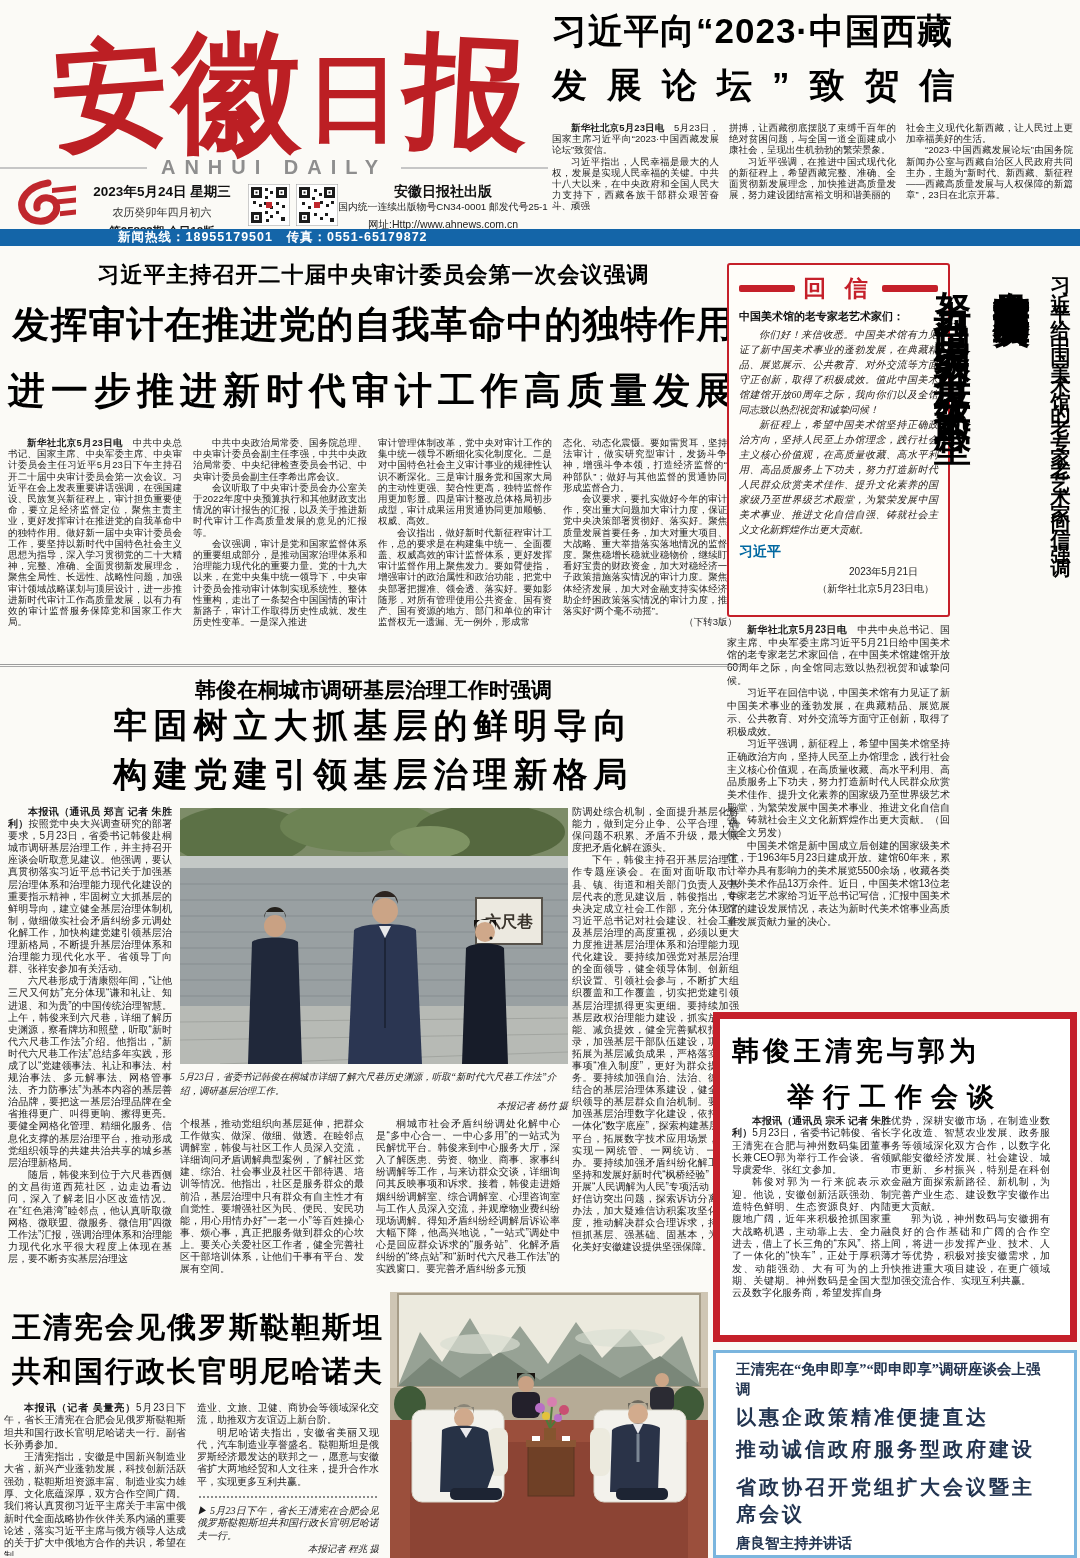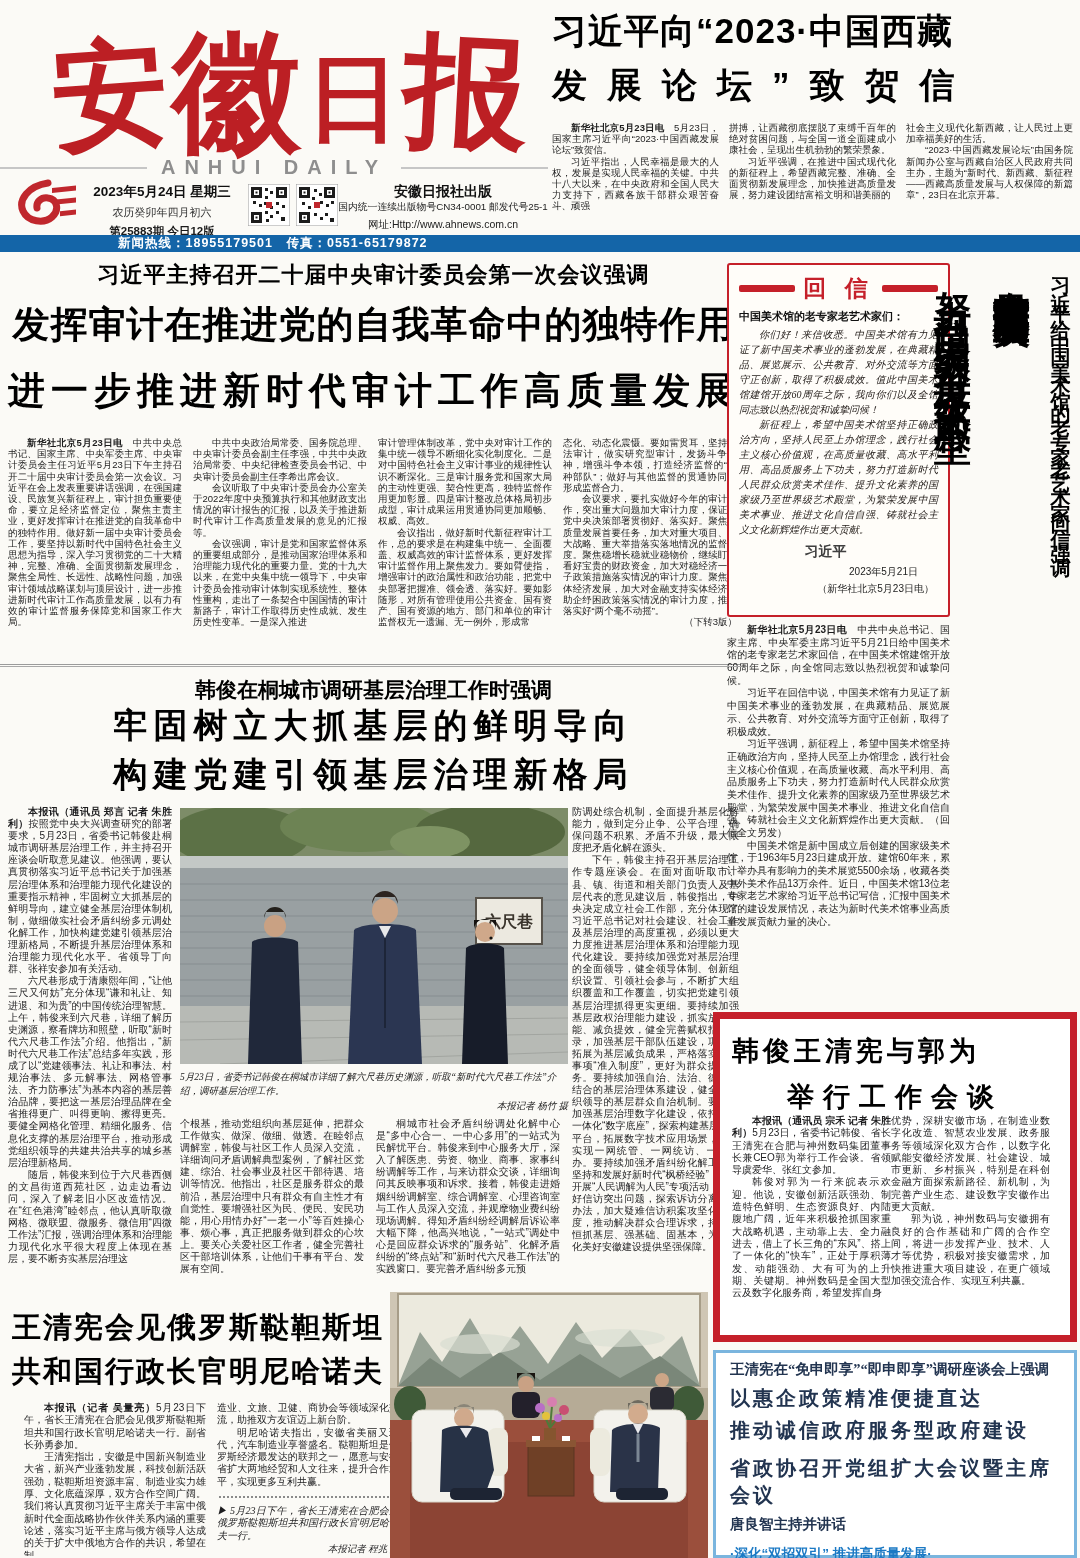--- a/index.html
+++ b/index.html
@@ -25,59 +25,59 @@
   .pubblock .p1{font-size:14px;font-weight:bold;color:#101010}
   .pubblock .p2{font-size:9.8px;color:#222;}
   .pubblock .p3{font-size:10.5px;color:#222;margin-top:4px}
   .tibet{position:absolute;left:552px;top:8px;width:522px}
   .tibet .th1{font-size:35px;font-weight:900;text-align:left;letter-spacing:1px;color:#000}
   .tibet .th2{font-size:35px;font-weight:900;letter-spacing:20px;margin-top:7px;color:#000}
   .tibet-body{display:flex;gap:10px;margin-top:13px}
   .tibet-body .col{width:167px;height:100px;overflow:hidden}
   .smalltext p{font-size:9.5px;line-height:1.18;text-align:justify;color:#1c1c1c}
   .ind{text-indent:2em}
-  .hotline{position:absolute;left:0;top:235px;width:1080px;height:17px;background:#1465a8;color:#fff;font-weight:bold;font-size:12.5px;line-height:17px;padding-left:118px;letter-spacing:1px}
+  .hotline{position:absolute;left:0;top:229px;width:1080px;height:17px;background:#1465a8;color:#fff;font-weight:bold;font-size:12.5px;line-height:17px;padding-left:118px;letter-spacing:1px}
 
   
   .audit{position:absolute;left:8px;top:254px;width:731px}
   .audit .kicker{font-size:22px;font-weight:900;text-align:center;letter-spacing:1px;margin-top:6px;color:#000}
   .audit .ah1{font-size:37px;font-weight:900;text-align:center;margin-top:10px;letter-spacing:1px;color:#000}
   .audit .ah2{font-size:37px;font-weight:900;text-align:center;margin-top:16px;letter-spacing:6px;color:#000}
   .audit-body{display:flex;gap:11px;margin-top:21px}
   .audit-body .col{width:174px;height:226px;overflow:hidden}
   .turn{display:block;text-align:right;font-size:9.5px}
   .rule-h{position:absolute;left:0;top:664px;width:741px;border-top:1px solid #9b9b9b}
 
   
   .huixin-box{position:absolute;left:727px;top:263px;width:223px;height:354px;border:2px solid #c5202a;border-radius:3px;padding:6px 10px;background:#fffdf9}
   .hx-head{display:flex;align-items:center;gap:8px;margin:2px 0 5px}
   .hx-bar{flex:1;height:7px;background:#c5202a;border-radius:2px}
   .hx-title{color:#c5202a;font-size:23px;font-weight:900;letter-spacing:6px;white-space:nowrap}
   .hx-salut{font-size:11px;font-weight:bold;margin:2px 0 3px;color:#111}
   .huixin-box p.kai{font-size:10px;line-height:1.5;text-indent:2em;text-align:justify;color:#26201d;font-family:"Liberation Serif",serif;font-style:italic}
-  .hx-sign{text-align:center;font-size:14px;font-weight:bold;margin:6px 26px 0 0;color:#404040}
+  .hx-sign{text-align:left;font-size:14px;font-weight:bold;margin:6px 26px 0 0;color:#0369a1}
   .hx-date{text-align:right;font-size:10px;margin:4px 20px 0 0;color:#222}
   .hx-note{text-align:right;font-size:10px;margin:3px 4px 0 0;color:#222}
   .rail-article{position:absolute;left:727px;top:624px;width:223px;height:390px;overflow:hidden}
   .rail-article p{font-size:10px;line-height:1.27;text-align:justify;color:#1c1c1c}
   .vheads{position:absolute;right:5px;top:262px;height:745px;writing-mode:vertical-rl;color:#000}
   .vk{font-size:20px;font-weight:700;letter-spacing:14px;margin-left:12px}
   .v1{font-size:37px;font-weight:900;letter-spacing:1px;margin-left:9px}
   .v2{font-size:37px;font-weight:900;letter-spacing:9px}
 
   
   .red-box{position:absolute;left:713px;top:1012px;width:364px;height:330px;border:7px solid #c5202a;background:#fff;padding:8px 12px}
   .rb-t1{font-size:27px;font-weight:900;text-align:left;letter-spacing:4px;margin-top:6px;color:#000}
   .rb-t2{font-size:27px;font-weight:900;text-align:center;letter-spacing:9px;margin-top:10px;color:#000}
   .rb-body{display:flex;}
   .rb-body .col{width:159px;height:196px;overflow:hidden}
   .rb-body p{font-size:10px;line-height:1.23;text-align:justify}
 
   
-  .blue-box{position:absolute;left:713px;top:1350px;width:364px;height:208px;border:3px solid #7ab5de;background:#fff;padding:7px 14px;color:#223450;font-family:"Liberation Serif",serif}
+  .blue-box{position:absolute;left:713px;top:1350px;width:364px;height:208px;border:3px solid #7ab5de;background:#fff;padding:7px 20px;color:#223450;font-family:"Liberation Serif",serif}
   .bb-kicker{font-size:14.5px;line-height:1.35;font-weight:bold}
   .bb-h{font-size:20px;letter-spacing:3px;margin-top:5px;font-weight:bold}
   .bb-sub{font-size:14.5px;font-weight:bold;margin-top:6px}
   .bb-gap{margin-top:11px}
   .bb-tag{font-size:13.5px;font-weight:bold;color:#1b79c4;margin-top:11px;font-family:"Liberation Sans",sans-serif}
 
   
   .mid-rule{position:absolute;left:0;top:666px;width:741px;border-top:1px solid #a8a8a8}
   .tc-kicker{position:absolute;left:8px;top:676px;width:731px;text-align:center;font-size:21px;font-weight:900;color:#000}
   .tc-h1{position:absolute;left:8px;top:703px;width:731px;text-align:center;font-size:34px;font-weight:900;letter-spacing:6px;color:#000}
@@ -88,21 +88,21 @@
   .tc-col2{left:180px;top:1118px;width:184px;height:220px}
   .tc-col3{left:376px;top:1118px;width:184px;height:220px}
   .tc-col4{left:572px;top:806px;width:167px;height:532px}
   .tc-photo{position:absolute;left:180px;top:808px;width:388px;height:256px}
   .tc-cap{position:absolute;left:180px;top:1070px;width:388px;font-size:9.5px;font-family:"Liberation Serif",serif;font-style:italic;line-height:1.5;color:#1a1a1a}
   .credit{text-align:right}
 
   
   .ru-h1{position:absolute;left:12px;top:1308px;width:378px;font-size:29px;font-weight:900;letter-spacing:2px;color:#000}
   .ru-h2{position:absolute;left:12px;top:1352px;width:378px;font-size:29px;font-weight:900;letter-spacing:2px;color:#000}
-  .ru-body{position:absolute;left:24px;top:1402px;width:378px;display:flex;gap:11px}
+  .ru-body{position:absolute;left:4px;top:1402px;width:378px;display:flex;gap:11px}
   .ru-body .col{width:182px;height:154px;overflow:hidden}
   .ru-body p{font-size:10px;line-height:1.23;text-align:justify}
   .ru-dots{border-top:2px dotted #8a8a8a;margin:8px 2px 7px}
   .ru-cap{font-size:9.5px;font-family:"Liberation Serif",serif;font-style:italic;line-height:1.5}
   .meet-photo{position:absolute;left:390px;top:1292px;width:318px;height:266px}
 </style>
 </head>
 <body>
 
 <div id="page">

